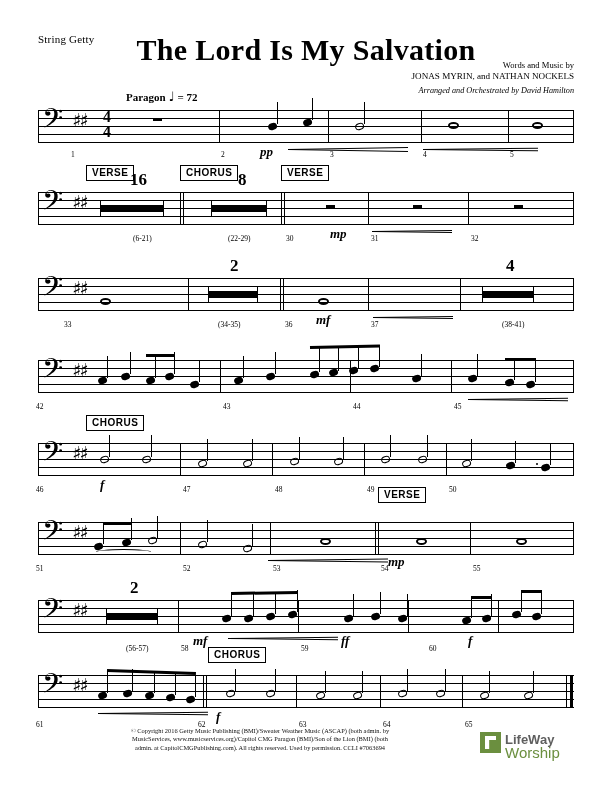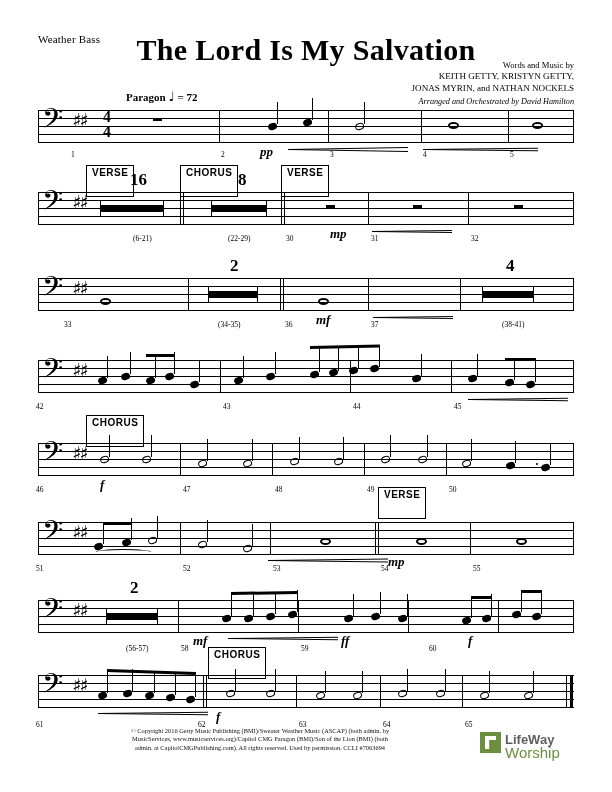--- a/index.html
+++ b/index.html
@@ -128,21 +128,21 @@
     font-size: 11px;
     font-weight: bold;
     font-family: "Liberation Serif", serif;
     white-space: nowrap;
   }
   .tempo .note { font-family: "DejaVu Sans", sans-serif; font-weight: normal; font-size: 13px; }
 
   .section-box {
     position: absolute;
     border: 1.2px solid #000;
-    padding: 1px 5px 18px 5px;
+    padding: 1px 5px 2px 5px;
     font-size: 10px;
     font-weight: bold;
     font-family: "Liberation Sans", sans-serif;
     letter-spacing: 0.5px;
     background: #fff;
     line-height: 11px;
   }
 
   .measure-num {
     position: absolute;
@@ -301,25 +301,24 @@
     font-size: 15px;
     font-family: "Liberation Sans", sans-serif;
     color: #6b8f3f;
   }
 </style>
 </head>
 <body>
 
 <div class="page">
 
-  <div class="instrument">Weather Bass</div>
+  <div class="instrument">String Getty</div>
   <div class="song-title">The Lord Is My Salvation</div>
   <div class="credits">
     <div>Words and Music by</div>
-    <div class="caps">KEITH GETTY, KRISTYN GETTY,</div>
     <div class="caps">JONAS MYRIN, and NATHAN NOCKELS</div>
     <div class="arr">Arranged and Orchestrated by David Hamilton</div>
   </div>
 
   <div class="system" style="top:110px;">
     <div class="tempo" style="left:88px; top:-21px;">
       <span>Paragon</span>
       <span class="note">♩</span>
       <span>= 72</span>
     </div>

